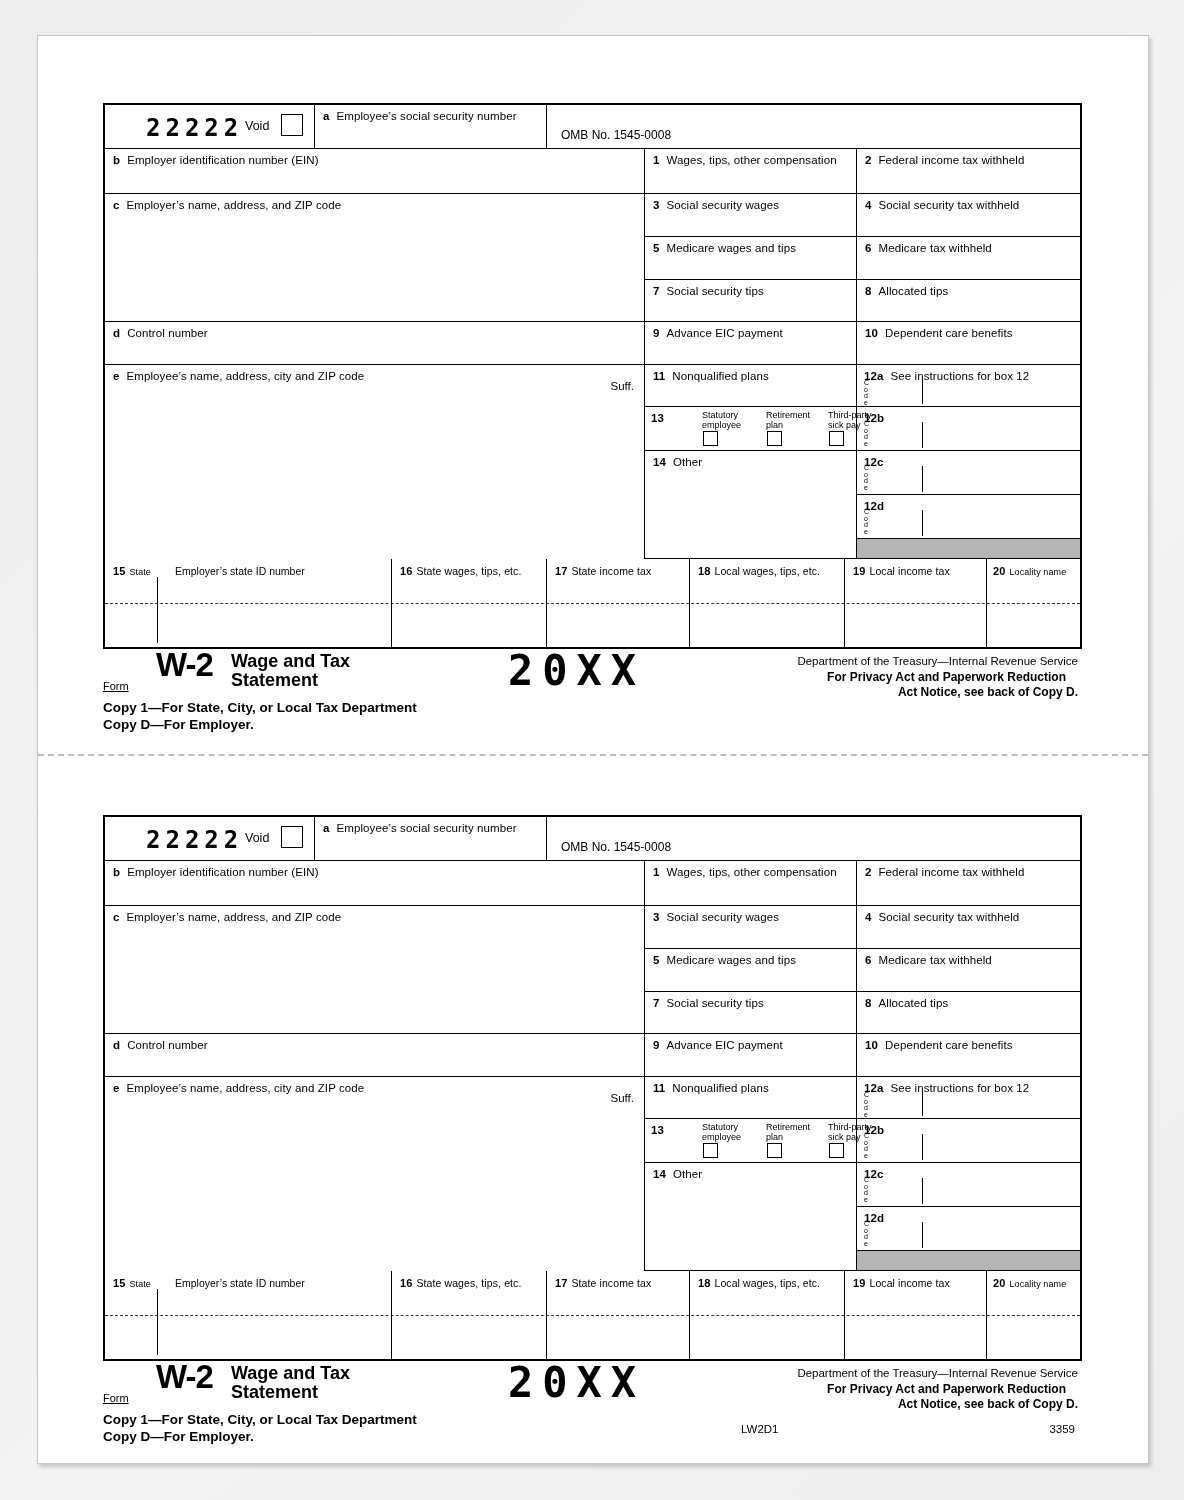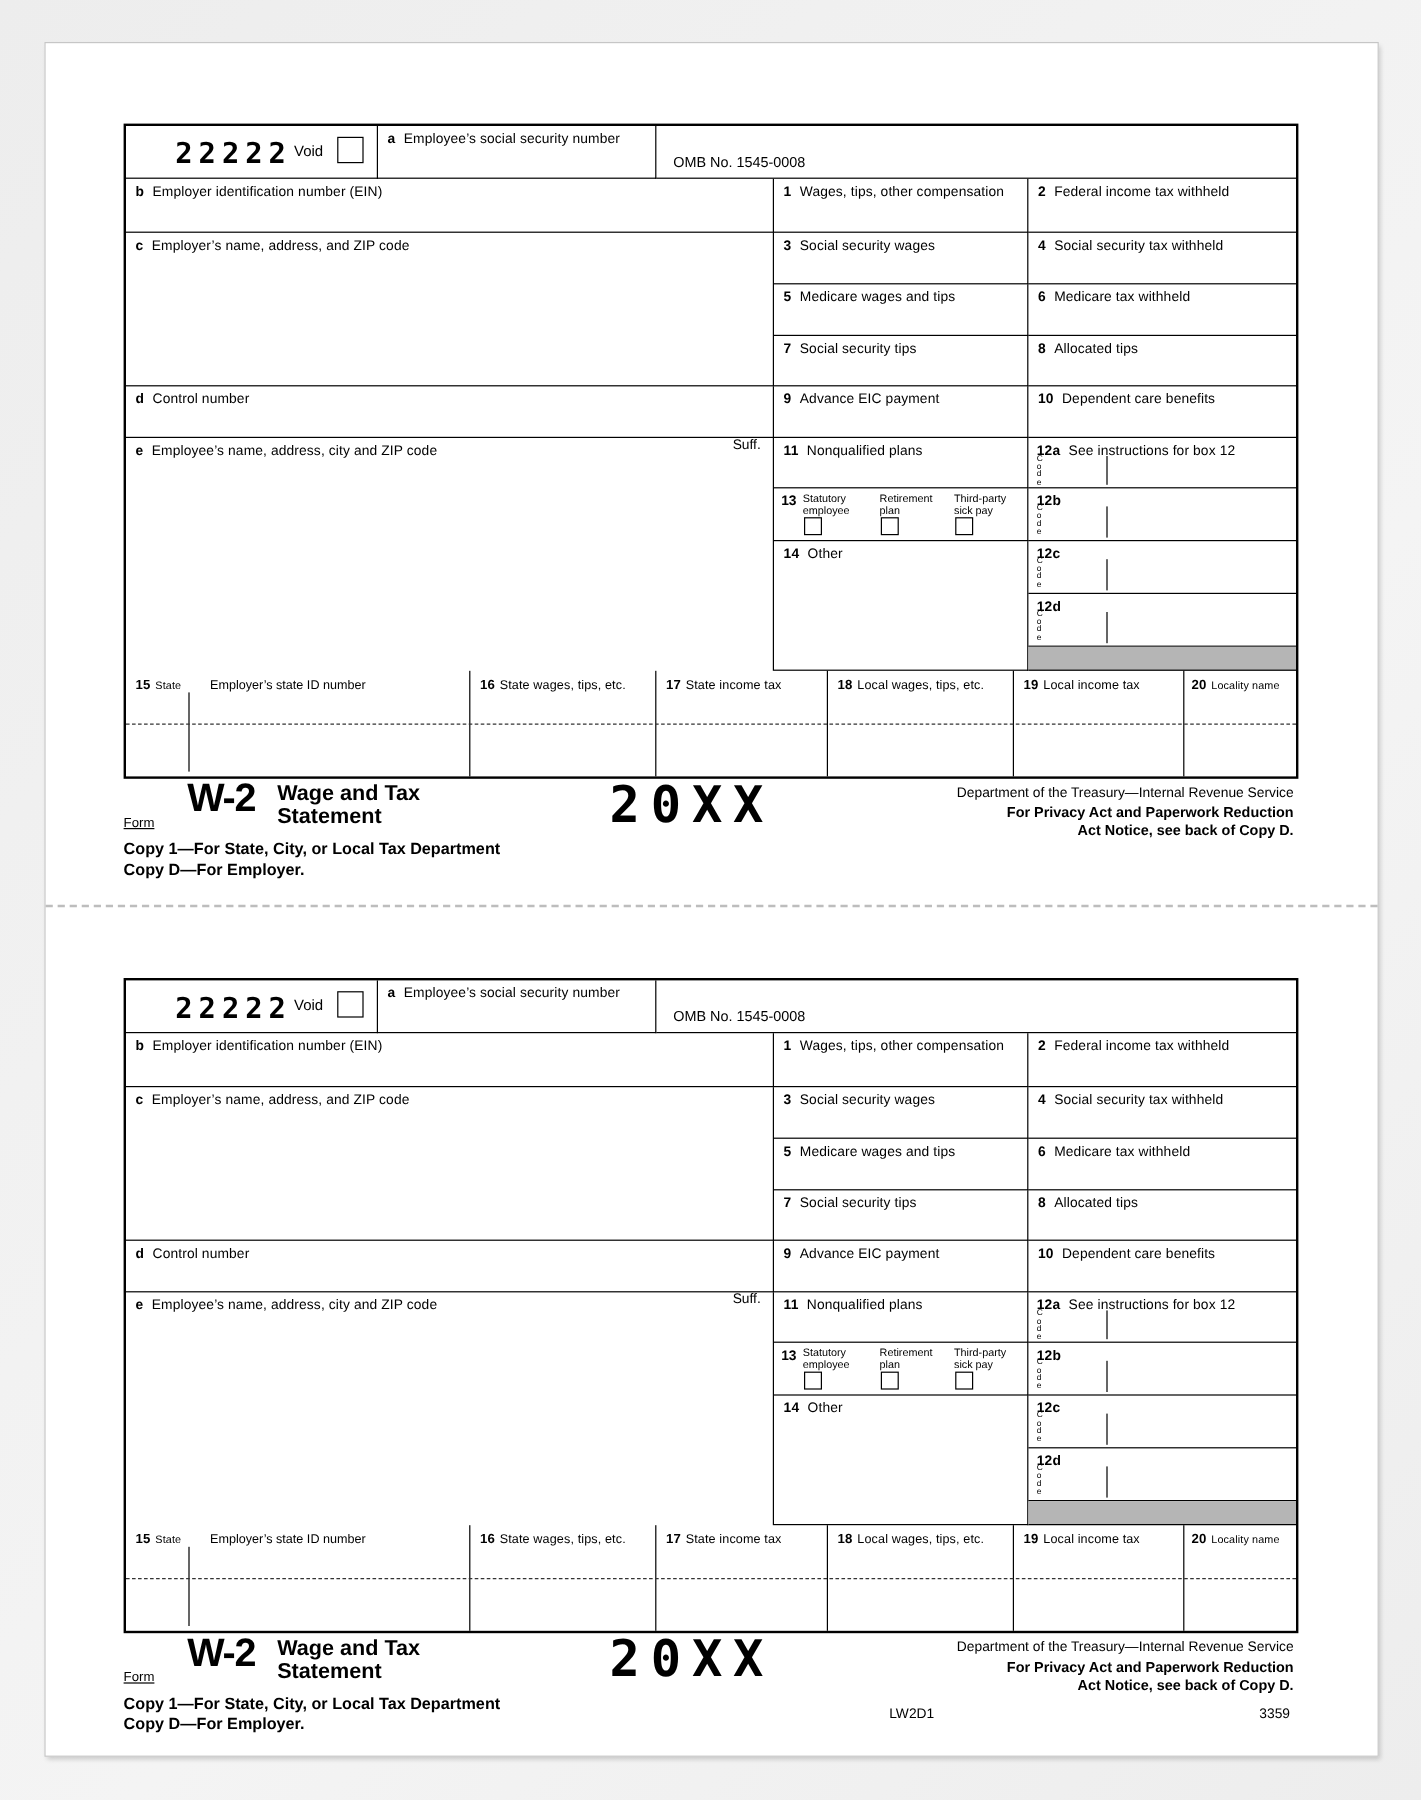--- a/index.html
+++ b/index.html
@@ -16,40 +16,40 @@
   .bb{border-bottom:1.5px solid #000;}
   .lbl{font-size:11.5px;line-height:13px;padding:5px 4px 0 8px;letter-spacing:.1px;}
   .num{font-weight:bold;margin-right:7px;}
   .letter{font-weight:bold;margin-right:7px;}
   .sm{font-size:9px;}
   .ctrlcode{position:absolute;left:25px;top:9px;font-family:"DejaVu Sans Mono",monospace;font-weight:bold;font-size:24px;letter-spacing:5px;margin-left:16px;}
   .voidlbl{position:absolute;left:140px;top:14px;font-size:12.5px;}
   .checkbox{box-sizing:border-box;border:1.5px solid #000;background:#fff;}
   .void-cb{position:absolute;left:176px;top:9px;width:22px;height:22px;}
   .omb{position:absolute;left:14px;bottom:6px;font-size:12px;}
-  .suff{position:absolute;right:10px;top:0;font-size:11.5px;}
+  .suff{position:absolute;right:10px;top:15px;font-size:11.5px;}
   .codeword{position:absolute;left:7px;top:14px;width:7px;font-size:7px;line-height:6.5px;word-break:break-all;letter-spacing:0;}
   .tick12{position:absolute;left:65px;top:15px;bottom:2px;width:1.2px;background:#000;}
   .tick15{position:absolute;left:52px;top:18px;bottom:4px;width:1.2px;background:#000;}
   .graybar{background:#b5b5b5;}
   .dash-row{position:absolute;left:0;top:498px;width:975px;height:0;border-top:1.3px dashed #333;}
-  .opt{position:absolute;top:4px;width:58px;font-size:9px;line-height:9.5px;}
+  .opt{position:absolute;top:4px;width:58px;font-size:9px;line-height:9.5px;margin-left:33px;}
   .opt .cb{position:absolute;left:1px;top:20px;width:15px;height:15px;}
   .b13num{position:absolute;left:6px;top:5px;font-size:11.5px;font-weight:bold;}
   .stateid{position:absolute;left:70px;top:6px;font-size:10.5px;}
   .lbl15{padding-top:6px;font-size:11px;}
   .lbl15 .num{margin-right:4px;}
   .lbl15 .txt{font-size:10.5px;}
   .ftr{position:absolute;font-size:11.5px;}
   .f-formword{left:0;top:577px;font-size:11px;text-decoration:underline;}
   .f-w2{left:37px;top:543px;font-size:33px;font-weight:bold;letter-spacing:-1px;font-family:Liberation Sans, sans-serif;margin-left:16px;}
   .f-title{left:128px;top:549px;font-size:18px;font-weight:bold;line-height:19px;}
   .f-year{left:405px;top:543px;font-family:"DejaVu Sans Mono",monospace;font-weight:bold;font-size:42px;letter-spacing:9px;}
   .f-dept{right:0;top:552px;font-size:11.5px;text-align:right;}
-  .f-priv1{right:0;top:567px;font-size:12px;font-weight:bold;text-align:left;}
+  .f-priv1{right:12px;top:567px;font-size:12px;font-weight:bold;text-align:left;}
   .f-priv2{right:0;top:582px;font-size:12px;font-weight:bold;text-align:right;}
   .f-copy1{left:0;top:597px;font-size:13.5px;font-weight:bold;}
   .f-copyd{left:0;top:614px;font-size:13.5px;font-weight:bold;}
   .f-swcode{left:638px;top:608px;}
   .f-prodcode{right:3px;top:608px;}
 </style>
 </head>
 <body>
 
 <div class="stage">

